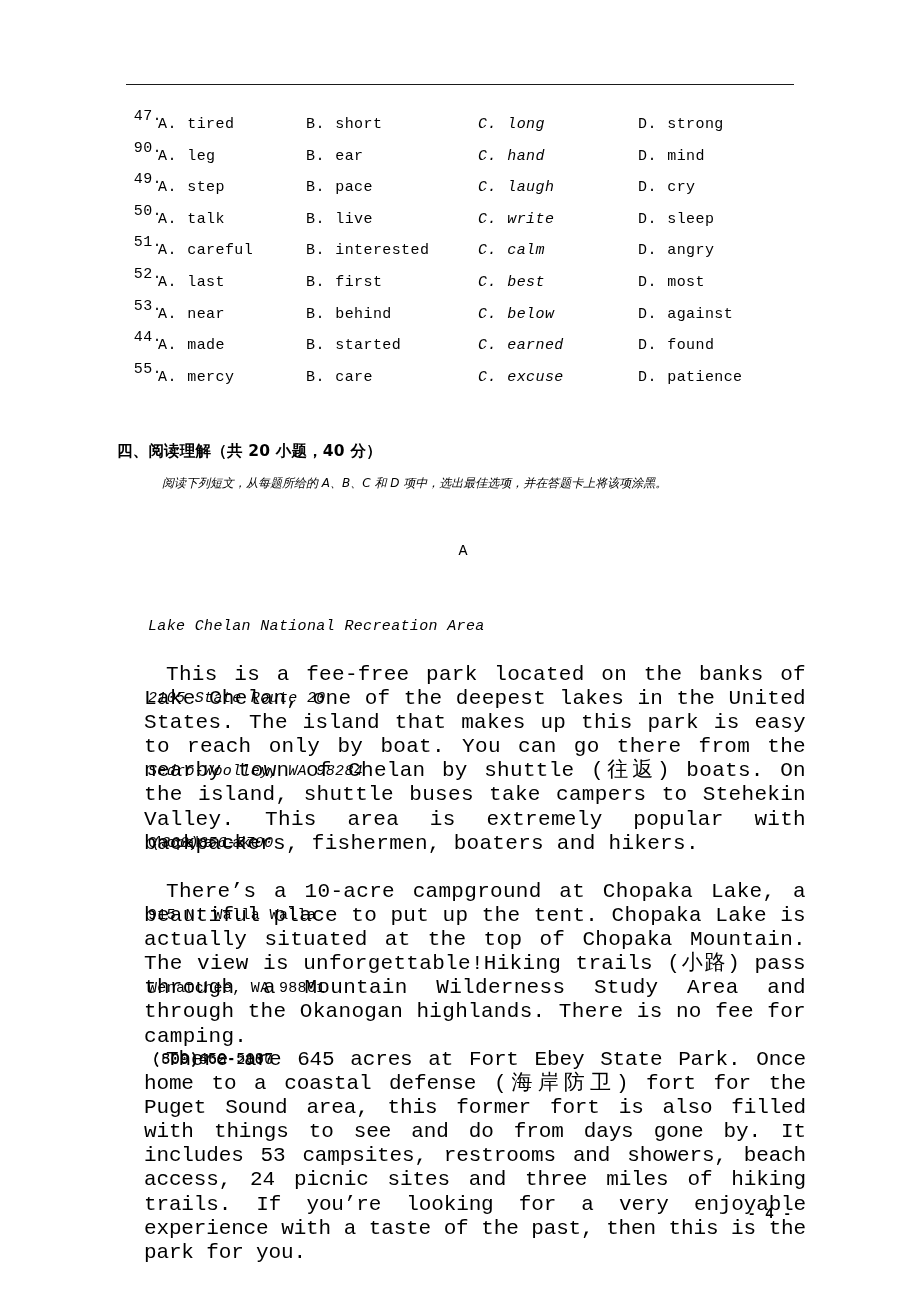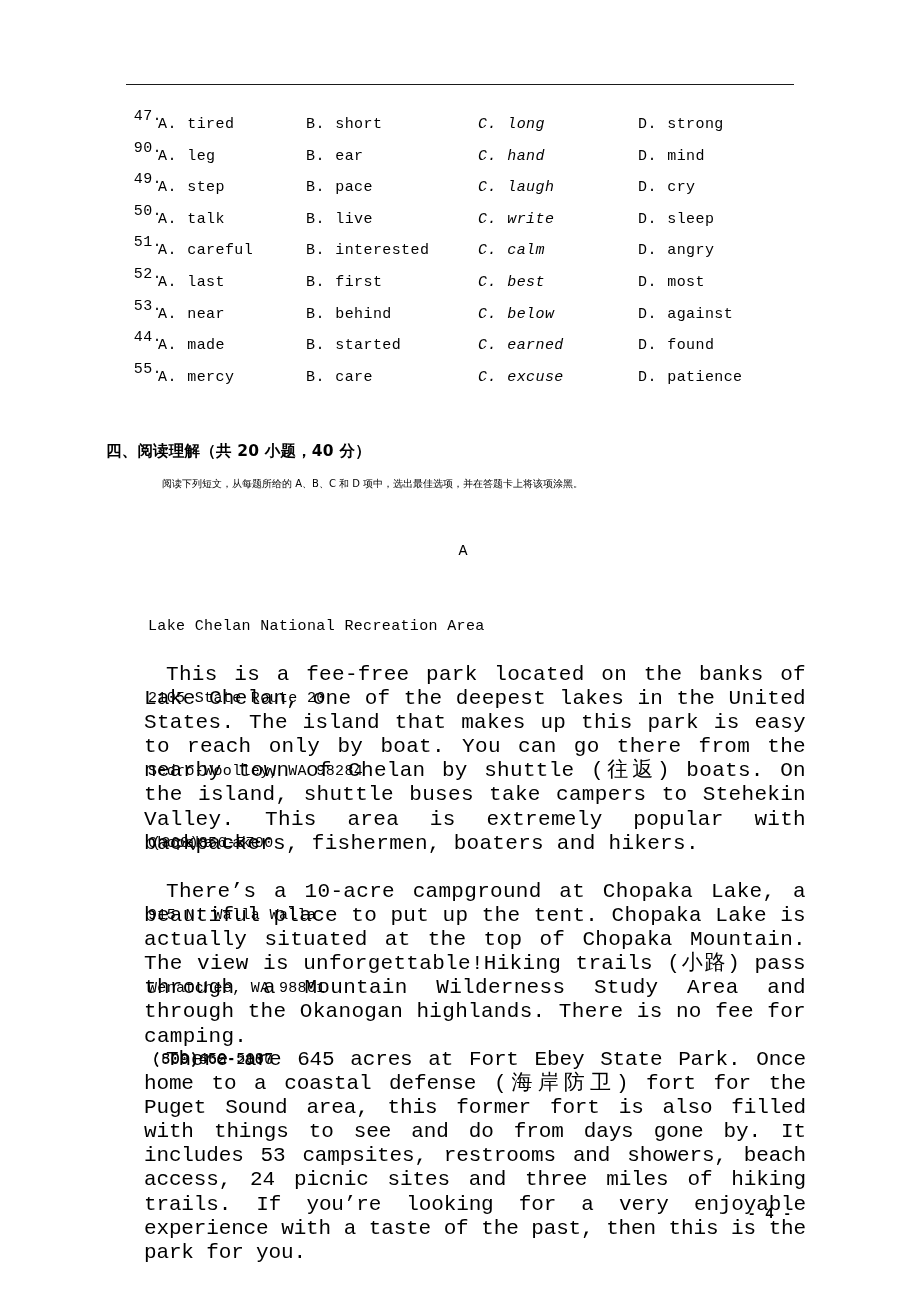--- a/index.html
+++ b/index.html
@@ -60,36 +60,37 @@
   .c-b { left: 174px; }
   .c-c { left: 346px; font-style: italic; }
   .c-d { left: 506px; }
 
   
   .cn {
     font-family: "DejaVu Sans", "Liberation Sans", sans-serif;
   }
   .section-head {
     position: absolute;
-    left: 106px;
+    left: 117px;
     top: 441px;
     font-size: 15.5px;
     font-weight: bold;
     letter-spacing: 0.2px;
     white-space: nowrap;
   }
   .section-instr {
     position: absolute;
     left: 132px;
     top: 470px;
     width: 662px;
-    font-size: 10px;
+    font-size: 12px;
     line-height: 27px;
     text-indent: 30px;
     text-align: justify;
+    font-style: italic;
   }
 
   
   .passage-label {
     position: absolute;
     left: 132px;
     top: 543px;
     width: 662px;
     text-align: center;
     font-size: 15px;
@@ -114,21 +115,21 @@
     width: 662px;
     font-size: 21px;
     line-height: 24.1px;
     text-align: justify;
     text-indent: 22px;
   }
   .para.tight { letter-spacing: -0.15px; }
   .para.loose { letter-spacing: 0.3px; }
 
   
-  #addr-chelan   { top: 567px; }
+  #addr-chelan   { top: 567px; font-style: italic; }
   #para-chelan   { top: 663px; }
   #addr-chopaka  { top: 784px; }
   #para-chopaka  { top: 880px; }
   #addr-ebey     { top: 1000px; }
   #para-ebey     { top: 1048px; }
 
   
   .page-number {
     position: absolute;
     left: 0;

